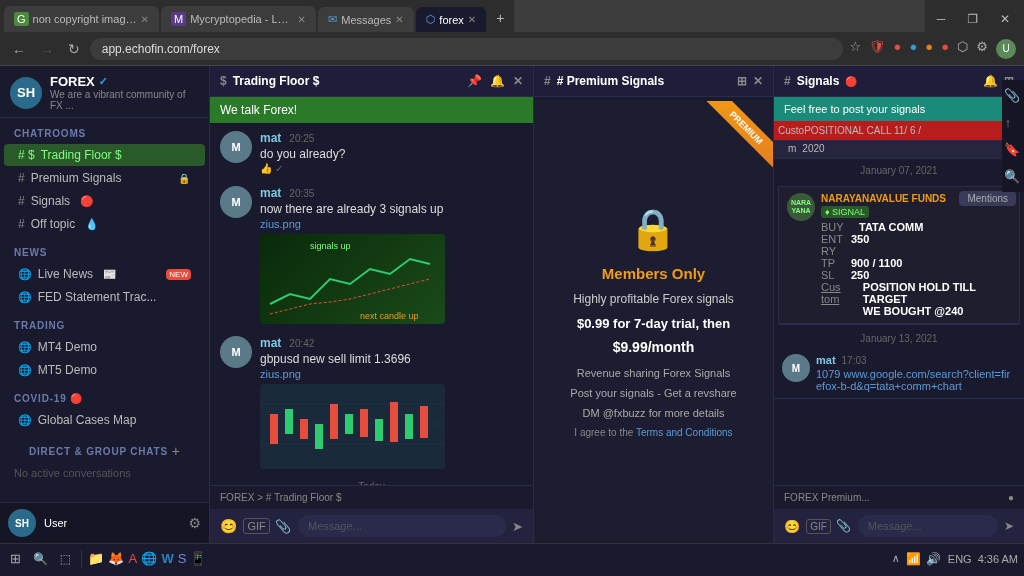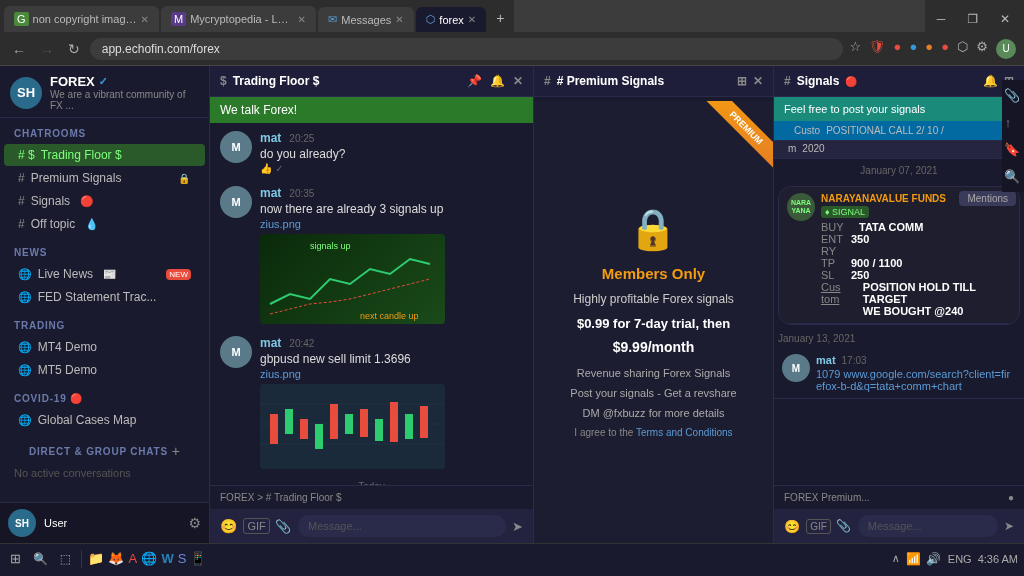--- a/index.html
+++ b/index.html
@@ -313,34 +313,34 @@
       <div style="margin-left:auto; display:flex; gap:6px; color:#888; font-size:12px;">
         <span>🔔</span>
         <span>⊞</span>
       </div>
     </div>
 
     <div style="background:#1a8a7a; padding:6px 10px; font-size:11px; color:#fff;">Feel free to post your signals</div>
 
     <div style="flex:1; overflow-y:auto; position:relative;">
 
-      <div style="padding:4px 20px; background:#0369a1; display:flex; gap:6px; font-size:10px; color:#bbb; border-bottom:1px solid #2a2a4a;">
+      <div style="padding:4px 4px; background:#b91c1c; display:flex; font-size:10px; color:#bbb; border-bottom:1px solid #2a2a4a;">
         <span>Custo</span>
-        <span>POSITIONAL CALL 2/ 10 /</span>
+        <span>POSITIONAL CALL 11/ 6 /</span>
       </div>
       <div style="padding:2px 8px 4px 14px; background:#252540; display:flex; gap:6px; font-size:10px; color:#bbb; border-bottom:1px solid #2a2a4a;">
         <span>m</span>
         <span>2020</span>
       </div>
 
       <div style="text-align:center; font-size:10px; color:#666; padding:6px;">January 07, 2021</div>
 
       <div style="position:absolute; right:8px; top:70px; background:#3a3a5a; border-radius:4px; padding:2px 8px; font-size:10px; color:#aaa; cursor:pointer;">Mentions</div>
 
-      <div style="background:#1e1e2e; margin:4px; border-radius:13px; border:1px solid #2a2a4a; overflow:hidden;">
+      <div style="background:#1e1e2e; margin:4px; border-radius:0; border:1px solid #2a2a4a; overflow:hidden;">
         <div style="display:flex; gap:6px; padding:6px 8px; border-bottom:1px solid #2a2a4a; align-items:flex-start;">
           <div style="width:28px; height:28px; border-radius:50%; background:#3a5a3a; display:flex; align-items:center; justify-content:center; font-size:7px; font-weight:700; color:#7dff7d; flex-shrink:0; text-align:center; line-height:1.1;">NARA<br>YANA</div>
           <div style="flex:1; min-width:0;">
             <div style="display:flex; align-items:center; gap:4px;">
               <span style="font-weight:700; font-size:10px; color:#f39c12;">NARAYANAVALUE FUNDS</span>
               <span style="font-size:10px; color:#666; margin-left:auto;">14:41</span>
             </div>
             <div style="background:#2a5a2a; color:#7dff7d; border-radius:3px; padding:1px 4px; font-size:9px; display:inline-block; margin-top:2px;">♦ SIGNAL</div>
             <div style="display:flex; gap:12px; margin-top:3px; font-size:11px;">
               <span style="color:#888; min-width:26px;">BUY</span>
@@ -362,21 +362,21 @@
               <span style="color:#fff; font-weight:600;">250</span>
             </div>
             <div style="display:flex; gap:4px; font-size:11px;">
               <span style="color:#888; min-width:26px;text-decoration:underline;">Cus tom</span>
               <span style="color:#fff; font-weight:600;">POSITION HOLD TILL TARGET<br>WE BOUGHT @240</span>
             </div>
           </div>
         </div>
       </div>
 
-      <div style="font-size:10px; color:#666; padding:4px;">January 13, 2021</div>
+      <div style="text-align:center; font-size:10px; color:#666; padding:4px;">January 13, 2021</div>
 
       <div style="display:flex; gap:6px; padding:6px 8px; border-bottom:1px solid #2a2a4a;">
         <div style="width:28px; height:28px; border-radius:50%; background:#5a7a8a; display:flex; align-items:center; justify-content:center; font-size:10px; font-weight:700; flex-shrink:0;">M</div>
         <div>
           <div style="display:flex; align-items:baseline; gap:6px; margin-bottom:2px;">
             <span style="font-weight:600; font-size:11px; color:#7ec8e3;">mat</span>
             <span style="font-size:10px; color:#666;">17:03</span>
           </div>
           <div style="font-size:11px; color:#5b9bd5; word-break:break-all;">1079 www.google.com/search?client=firefox-b-d&amp;q=tata+comm+chart</div>
         </div>

